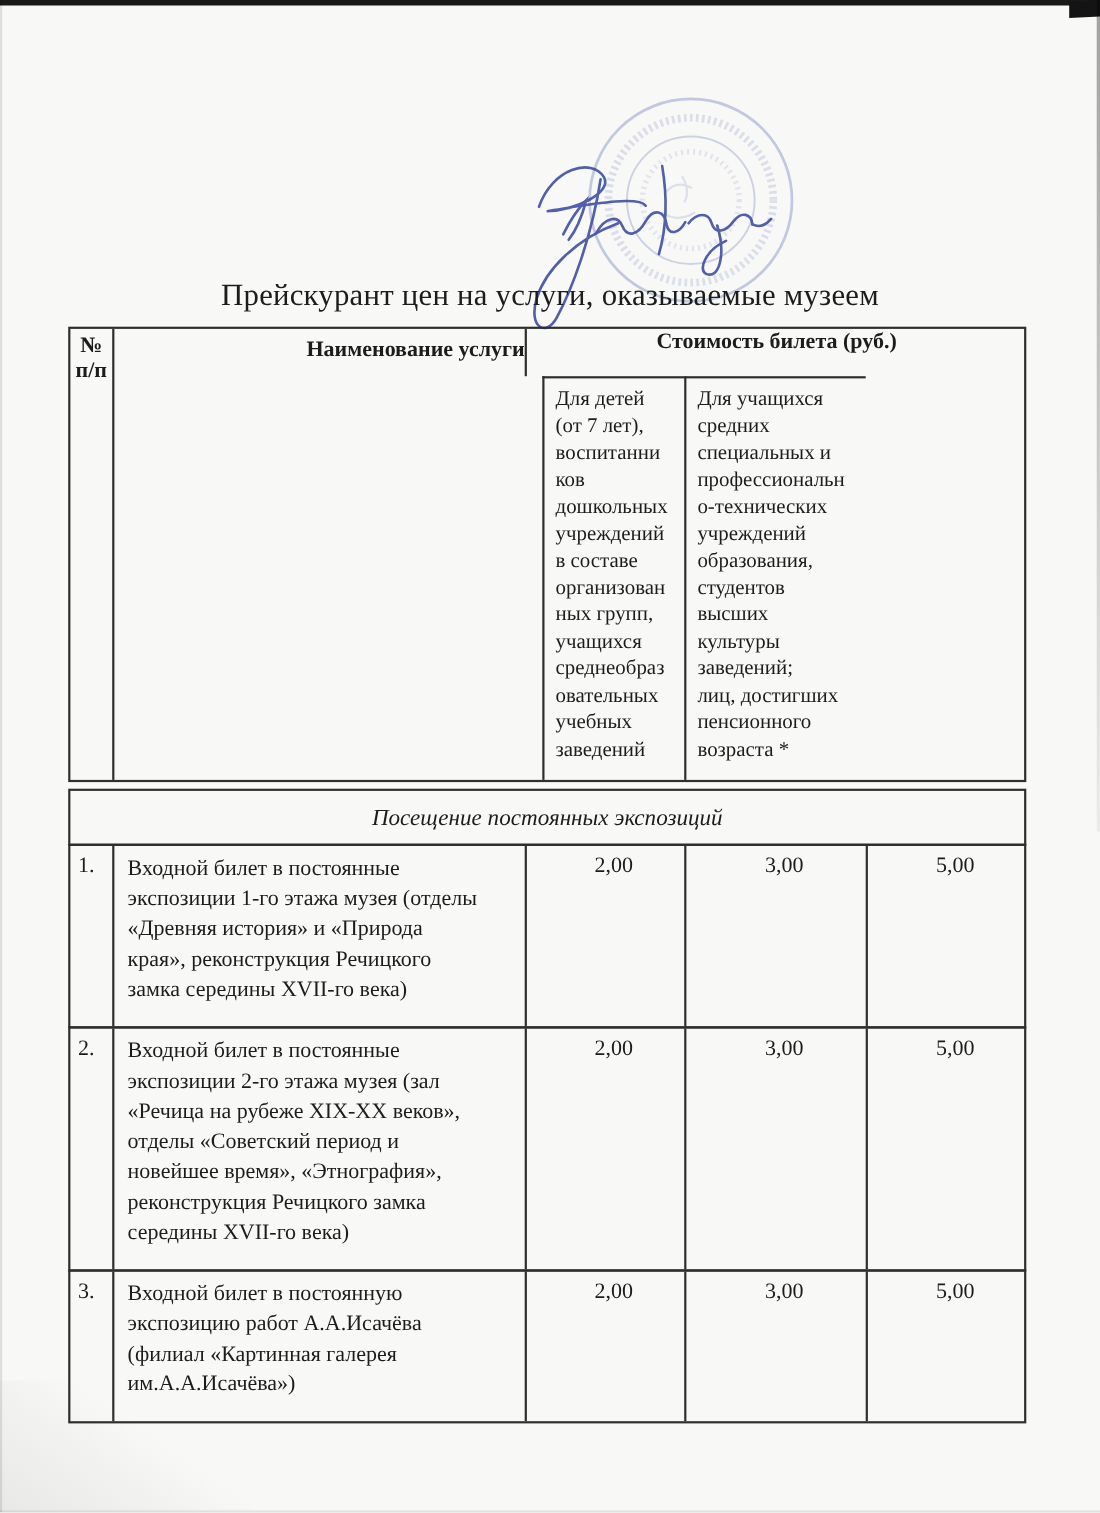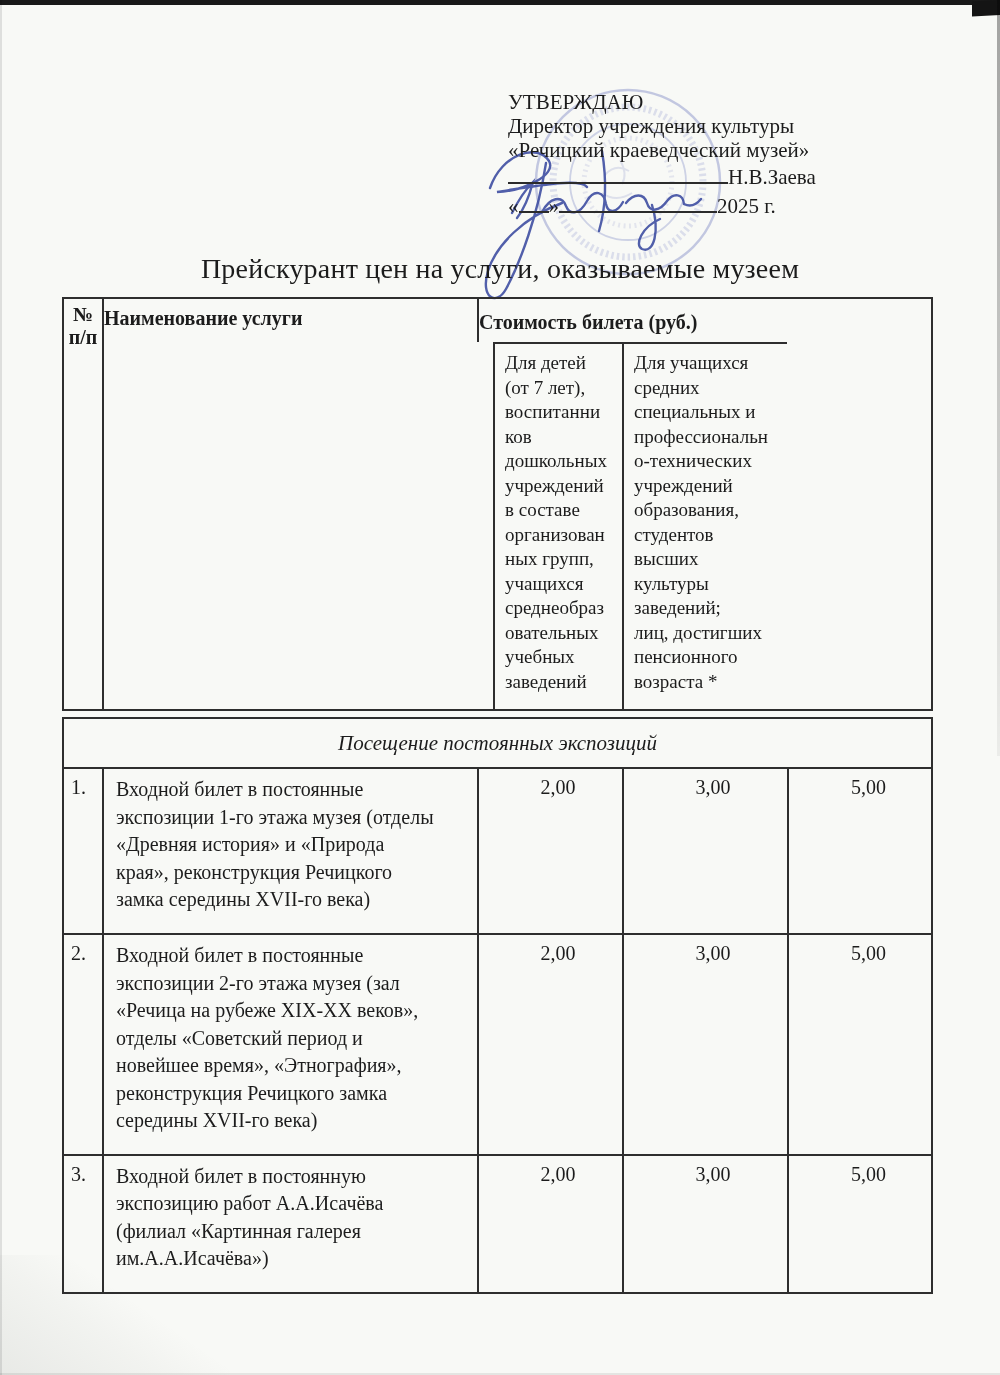--- a/index.html
+++ b/index.html
@@ -36,22 +36,22 @@
 
   
   .price-table { position:absolute; left:62px; top:297px; width:871px; font-size:20px; }
   .thead {
     display:grid;
     grid-template-columns: 38px 375px 145px 165px 146px;
     grid-template-rows: 43px 367px;
     border: 2px solid #2e2e2e;
   }
   .c-num   { grid-column:1; grid-row:1 / 3; font-weight:bold; text-align:center; padding-top:4px; line-height:23px; }
-  .c-serv  { grid-column:2; grid-row:1 / 3; border-left:2px solid #2e2e2e; font-weight:bold; text-align:left; padding-top:8px; }
-  .c-cost  { grid-column:3 / 6; grid-row:1; border-left:2px solid #2e2e2e; font-weight:bold; text-align:left; padding-top:12px; }
+  .c-serv  { grid-column:2; grid-row:1 / 3; border-left:2px solid #2e2e2e; font-weight:bold; text-align:right; padding-top:8px; }
+  .c-cost  { grid-column:3 / 6; grid-row:1; border-left:2px solid #2e2e2e; font-weight:bold; text-align:center; padding-top:0; }
   .c-sub   { grid-row:2; border-left:2px solid #2e2e2e; border-top:2px solid #2e2e2e;
              font-size:19px; line-height:24.5px; padding:7px 12px 7px 10px;
              overflow-wrap:break-word; }
   .c-sub1  { grid-column:3; padding-right:14px;margin-left:16px; }
   .c-sub2  { grid-column:4; white-space:pre-line; }
   .c-sub3  { grid-column:5; }
 
   .section-row {
     margin-top:6px;
     border:2px solid #2e2e2e;
@@ -101,27 +101,20 @@
       <path d="M 92 158 C 100 142, 108 132, 113 127 C 108 146, 101 158, 97 163"></path>
 
       <path d="M 122 157 C 130 142, 142 140, 146 151 C 150 161, 160 159, 167 146 C 174 134, 184 136, 186 149 C 188 159, 197 158, 203 147"></path>
       <path d="M 182 96 C 187 126, 186 152, 179 176"></path>
       <path d="M 206 148 C 214 138, 224 138, 227 148 C 230 158, 240 156, 247 146 C 254 137, 263 139, 264 149"></path>
       <path d="M 232 150 C 240 176, 234 199, 222 194 C 214 190, 222 172, 240 164"></path>
       <path d="M 264 149 C 270 152, 276 150, 281 144"></path>
     </g>
   </svg>
 
-  <div class="approval">
-    <div>УТВЕРЖДАЮ</div>
-    <div>Директор учреждения культуры</div>
-    <div>«Речицкий краеведческий музей»</div>
-    <div class="sig-row"><span class="bl" style="width:220px"></span><span>Н.В.Заева</span></div>
-    <div class="date-row"><span>«</span><span class="bl" style="width:30px"></span><span>»</span><span class="bl" style="width:158px"></span><span>2025 г.</span></div>
-  </div>
 
   <div class="doc-title">Прейскурант цен на услуги, оказываемые музеем</div>
 
   <div class="price-table">
 
     <div class="thead">
       <div class="c-num">
         <div>№</div>
         <div>п/п</div>
       </div>

